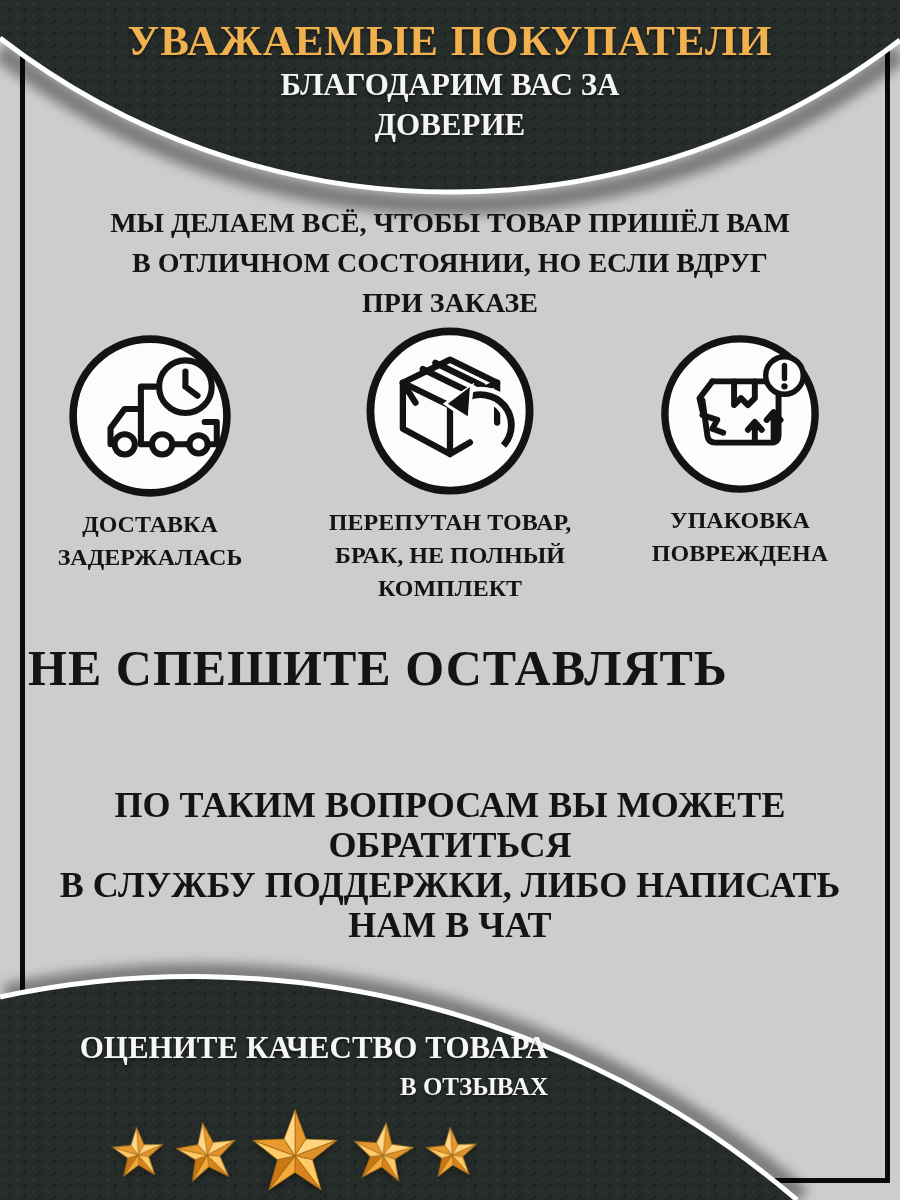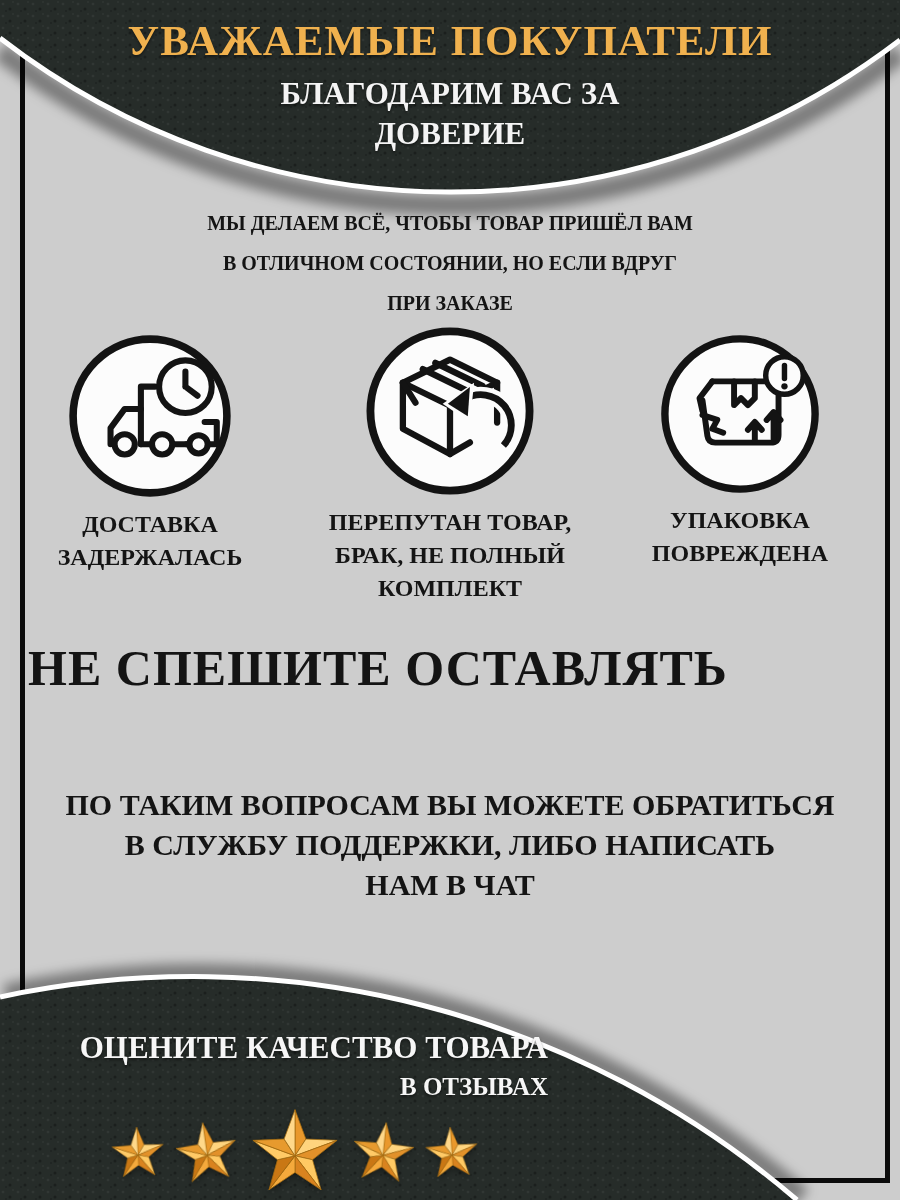--- a/index.html
+++ b/index.html
@@ -17,34 +17,34 @@
     position:absolute; left:20px; top:16px; width:870px; height:1167px;
     box-sizing:border-box; border:5px solid #0b0b0b; z-index:1;
   }
   .bands{position:absolute; left:0; top:0; z-index:2; pointer-events:none;}
   .layer{position:absolute; z-index:4; text-align:center; color:var(--ink); font-weight:700;}
 
   .hdr{left:0; top:0; width:900px;}
   .hdr-title{font-size:43px; letter-spacing:1px; color:var(--gold); margin-top:16px;
              text-shadow:0 2px 3px rgba(0,0,0,.45);}
   .hdr-sub{font-size:31px; color:#f4f4f4; line-height:40px; text-shadow:0 2px 3px rgba(0,0,0,.45);}
-  .hdr-sub.first{margin-top:9px;}
-
-  .intro{left:0; top:203px; width:900px; font-size:20px; line-height:40px;}
+  .hdr-sub.first{}
+
+  .intro{left:0; top:203px; width:900px; font-size:28px; line-height:40px;}
 
   .issues{left:0; top:322px; width:900px; height:270px; z-index:4;}
   .issue{position:absolute; width:280px; text-align:center;}
   .issue .ic{display:block; margin:0 auto;}
   .issue-1{left:10px;  top:8px;}
   .issue-2{left:310px; top:0px;}
   .issue-3{left:600px; top:8px;}
   .issue-label{font-size:24px; line-height:33px; font-weight:700; margin-top:6px;}
 
   .warning{left:0; top:632px; width:756px; font-size:50px; line-height:73px; letter-spacing:1px;}
-  .support{left:0; top:785px; width:900px; font-size:30px; line-height:40px;}
+  .support{left:0; top:785px; width:900px; font-size:36px; line-height:40px;}
 
   .footer{left:0; top:1028px; width:548px; color:#f6f6f6; z-index:4;text-align:right;}
   .footer .f1{font-size:31px; line-height:39px; text-shadow:0 2px 3px rgba(0,0,0,.5);}
   .footer .f2{font-size:25px; line-height:39px; text-shadow:0 2px 3px rgba(0,0,0,.5);}
   .stars{position:absolute; left:85px; top:1104px; width:420px; height:100px; z-index:4;
          display:flex; align-items:center; justify-content:center; gap:6px;}
   .stars svg{display:block; filter:drop-shadow(0 3px 3px rgba(0,0,0,.35));}
   .hidden-defs{position:absolute; width:0; height:0; overflow:hidden;}
 </style>
 </head>

